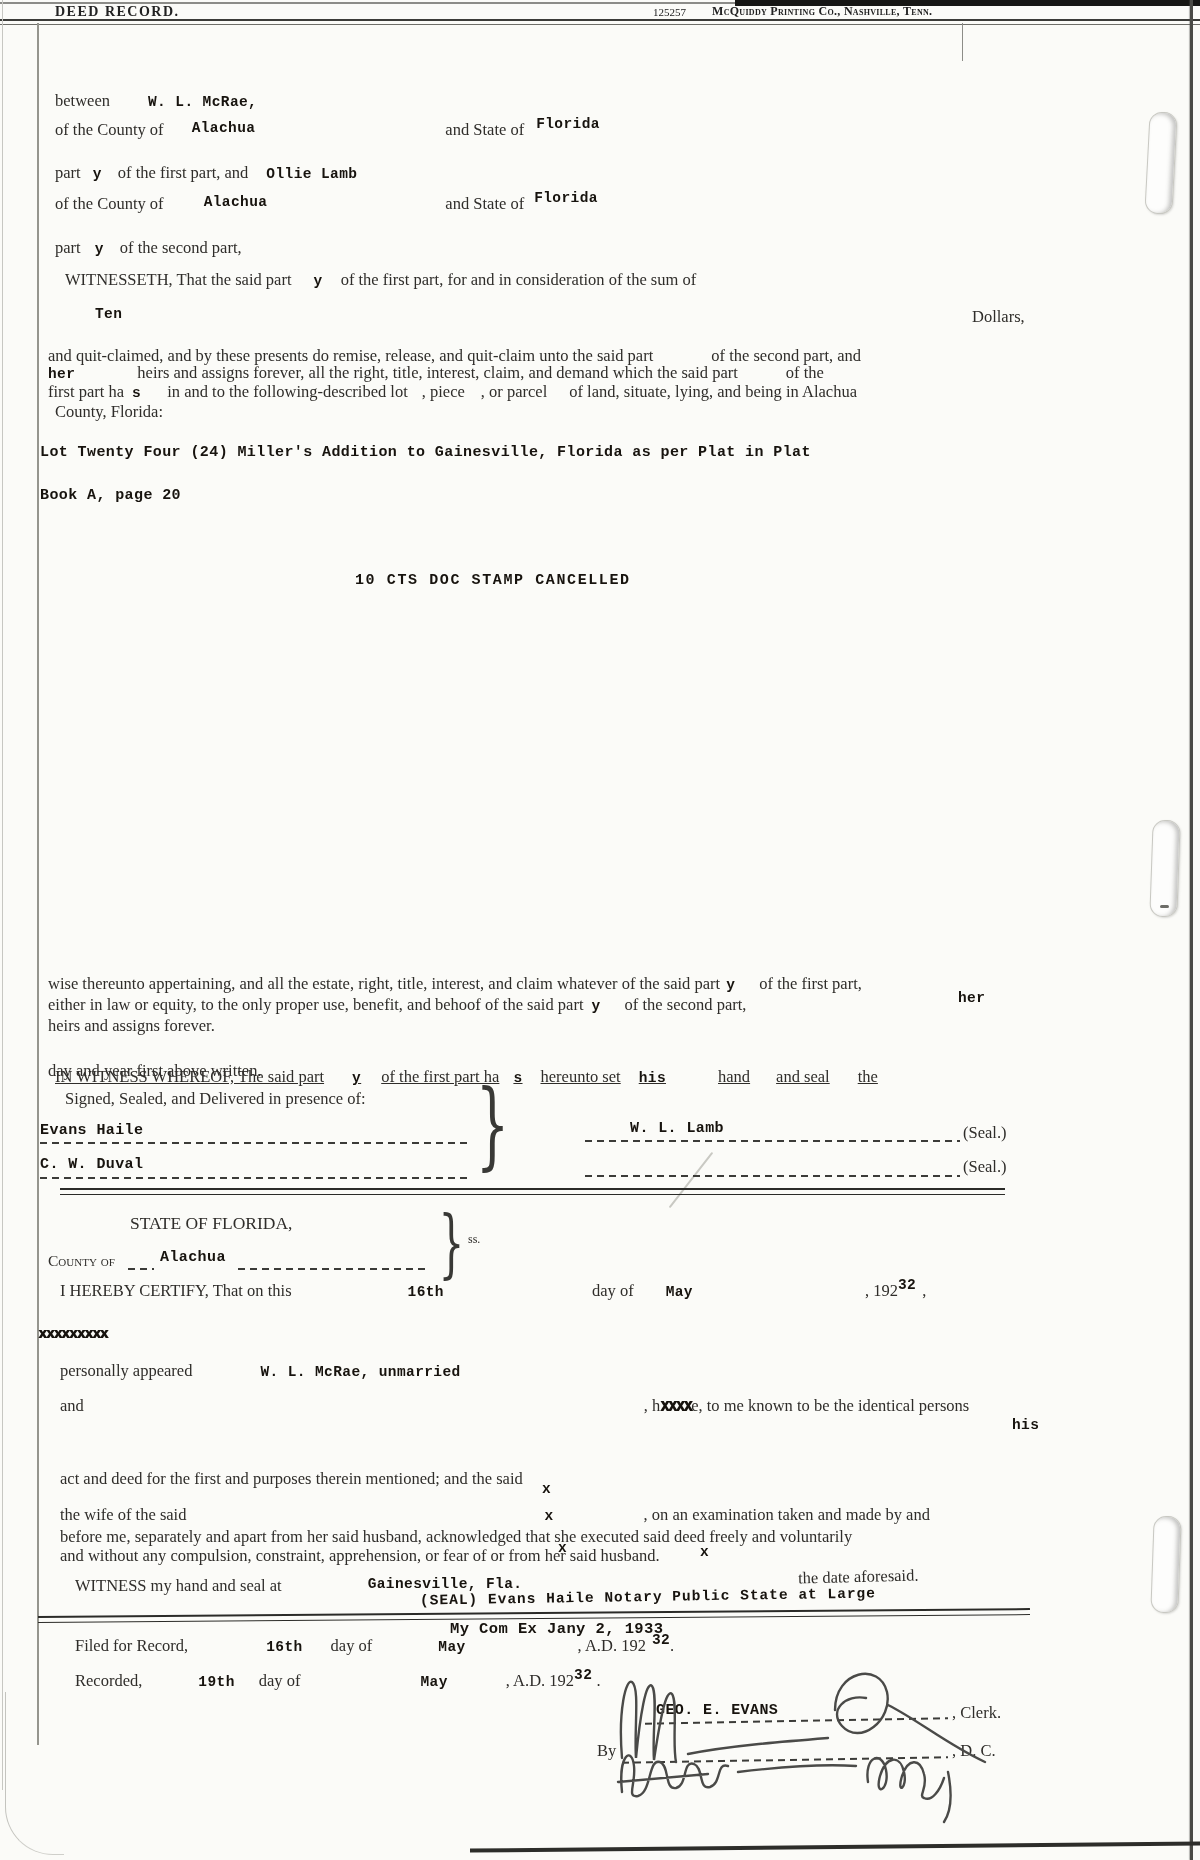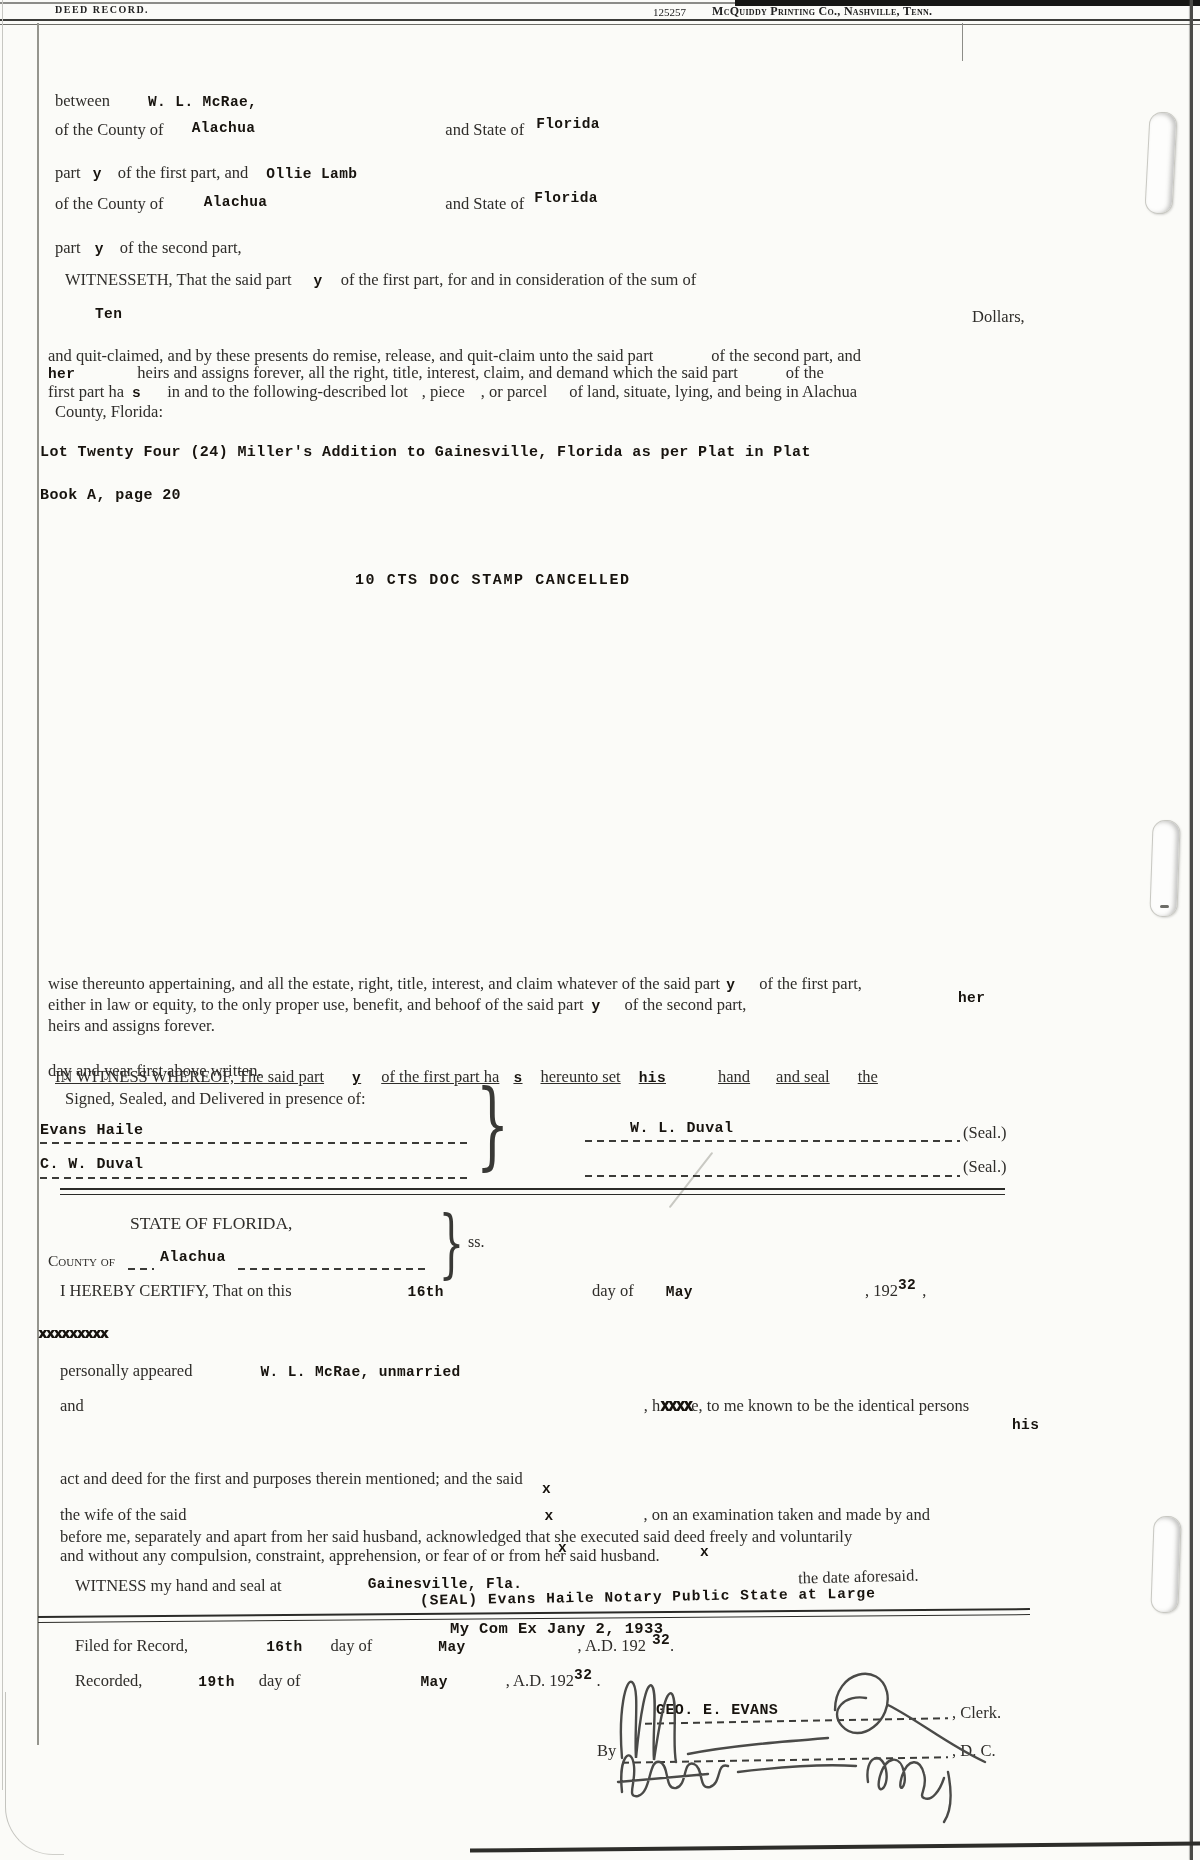--- a/index.html
+++ b/index.html
@@ -26,21 +26,21 @@
   .corner { position:absolute; border-left:1.5px solid #c4c4bf; border-bottom:1.5px solid #cfcfca;
             border-bottom-left-radius:48px; }
 </style>
 </head>
 <body>
 
 <div class="page">
 
   <div class="hline" style="left:0;top:2px;width:740px;height:1.5px;background:#8c8c88;"></div>
   <div class="bar" style="left:735px;top:0;width:465px;height:6px;background:#161614;"></div>
-  <div class="hdr" style="left:55px;top:4px;font-size:10px;letter-spacing:1.5px;">DEED RECORD.</div>
+  <div class="hdr" style="left:55px;top:4px;font-size:14px;letter-spacing:1.5px;">DEED RECORD.</div>
   <div class="hdr" style="left:653px;top:6px;font-size:11px;font-weight:400;">125257</div>
   <div class="hdr sc" style="left:712px;top:4px;font-size:12px;letter-spacing:.3px;">McQuiddy Printing Co., Nashville, Tenn.</div>
   <div class="hline" style="left:0;top:19px;width:1200px;height:2px;background:#3c3c39;"></div>
   <div class="hline" style="left:0;top:23.5px;width:1200px;height:1px;background:#6e6e69;"></div>
   <div class="vline" style="left:962px;top:23px;width:1px;height:38px;background:#8d8d88;"></div>
 
   <div class="vline" style="left:2px;top:0;width:1px;height:1790px;background:#c7c7c2;"></div>
   <div class="vline" style="left:37px;top:23px;width:1.5px;height:1722px;background:#95958e;"></div>
   <div class="vline" style="left:1190px;top:0;width:2.5px;height:1860px;background:#4a4a46;box-shadow:-1px 0 1px rgba(80,80,75,.4);"></div>
   <div class="corner" style="left:5px;top:1692px;width:58px;height:162px;"></div>
@@ -107,34 +107,34 @@
   <div class="line" style="left:55px;top:1068px;text-decoration:underline;">
     <span>IN WITNESS WHEREOF, The said part</span><span class="g" style="width:28px;"></span><span class="t">y</span><span class="g" style="width:20px;"></span><span>of the first part ha</span><span class="g" style="width:14px;"></span><span class="t">s</span><span class="g" style="width:18px;"></span><span>hereunto set</span><span class="g" style="width:18px;"></span><span class="t">his</span><span class="g" style="width:52px;"></span><span>hand</span><span class="g" style="width:26px;"></span><span>and seal</span><span class="g" style="width:28px;"></span><span>the</span>
   </div>
   <div class="line" style="left:48px;top:1062px;">day and year first above written.</div>
 
   <div class="line" style="left:65px;top:1090px;">Signed, Sealed, and Delivered in presence of:</div>
   <div class="brace" style="left:462px;top:1076px;font-size:96px;transform:scaleX(.55);">}</div>
 
   <div class="tline" style="left:40px;top:1122px;font-size:15px;">Evans Haile</div>
   <div class="dash" style="left:40px;top:1142px;width:430px;"></div>
-  <div class="tline" style="left:630px;top:1120px;font-size:15px;">W. L. Duval</div>
+  <div class="tline" style="left:630px;top:1120px;font-size:15px;">W. L. Lamb</div>
   <div class="dash" style="left:585px;top:1140px;width:375px;"></div>
   <div class="line" style="left:963px;top:1124px;">(Seal.)</div>
 
   <div class="tline" style="left:40px;top:1156px;font-size:15px;">C. W. Duval</div>
   <div class="dash" style="left:40px;top:1177px;width:430px;"></div>
   <div class="dash" style="left:585px;top:1175px;width:375px;"></div>
   <div class="line" style="left:963px;top:1158px;">(Seal.)</div>
 
   <div class="rule2" style="left:60px;top:1188px;width:945px;"></div>
 
   <div class="line" style="left:130px;top:1213px;font-size:17.5px;">STATE OF FLORIDA,</div>
   <div class="brace" style="left:428px;top:1206px;font-size:74px;transform:scaleX(.55);">}</div>
-  <div class="line" style="left:468px;top:1233px;font-size:16px;">ss.</div>
+  <div class="line" style="left:468px;top:1233px;font-size:12px;">ss.</div>
   <div class="line sc" style="left:48px;top:1252px;font-size:15.5px;">County of</div>
   <div class="dash" style="left:128px;top:1268px;width:26px;"></div>
   <div class="tline" style="left:160px;top:1249px;font-size:15px;">Alachua</div>
   <div class="dash" style="left:238px;top:1268px;width:190px;"></div>
 
   <div class="line" style="left:60px;top:1282px;">
     <span>I HEREBY CERTIFY, That on this</span><span class="g" style="width:116px;"></span><span class="t">16th</span><span class="g" style="width:148px;"></span><span>day of</span><span class="g" style="width:32px;"></span><span class="t">May</span><span class="g" style="width:172px;"></span><span>, 192</span><span class="t sup">32</span><span class="g" style="width:6px;"></span><span>,</span>
   </div>
 
   <div class="tline xstrike" style="left:38px;top:1326px;">xxxxxxxxx</div>

